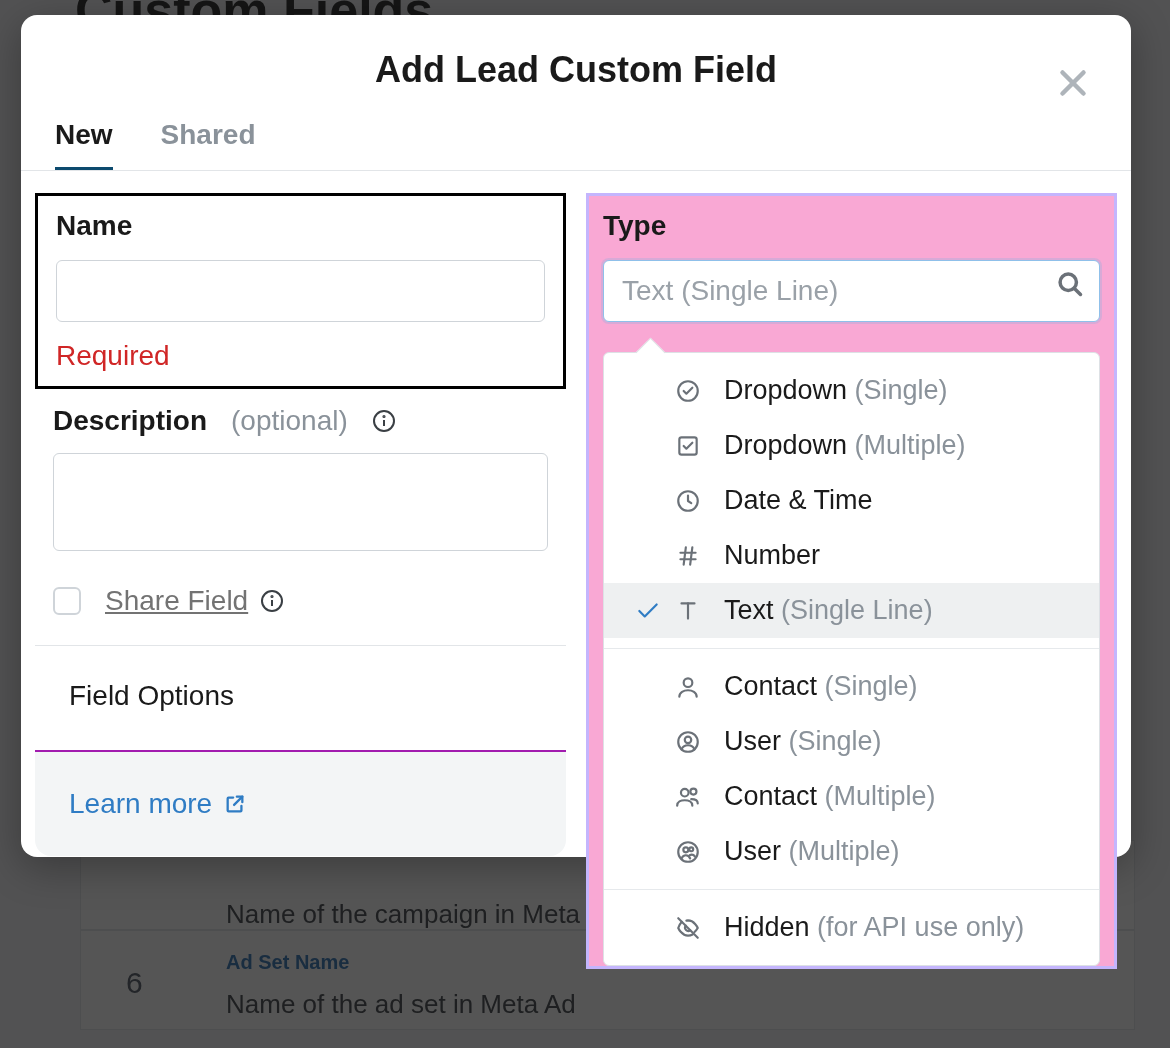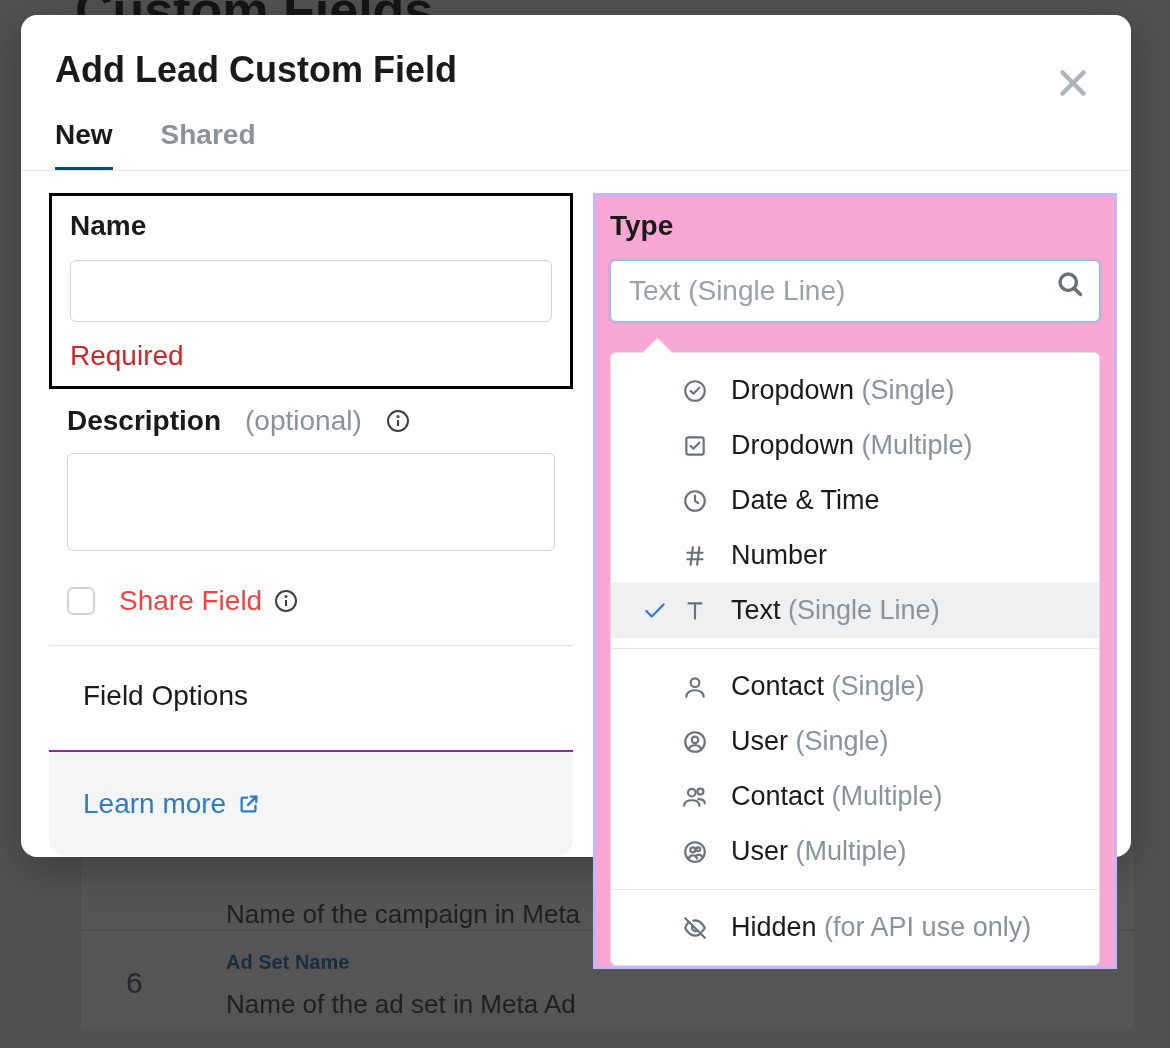--- a/index.html
+++ b/index.html
@@ -69,20 +69,21 @@
       left: 21px;
       width: 1110px;
       height: 842px;
       background: #fff;
       border-radius: 16px;
       box-shadow: 0 10px 40px rgba(0,0,0,0.3);
       overflow: visible;
     }
     .modal-header {
       padding: 34px 34px 0 34px;
+      text-align: center;
     }
     .modal-title {
       font-size: 36px;
       font-weight: 800;
       color: #1a1a1a;
     }
     .close-btn {
       position: absolute;
       top: 50px;
       right: 40px;
@@ -108,21 +109,21 @@
     }
     .tab.active {
       color: #1a1a1a;
       font-weight: 700;
       border-bottom: 3px solid #0c4a6e;
     }
 
     .body-cols {
       display: flex;
       gap: 20px;
-      padding: 22px 14px 0 28px;
+      padding: 22px 14px 0 14px;
     }
     .col {
       flex: 1;
     }
     .section-box {
       border: 3px solid #000;
       padding: 14px 18px 14px 18px;
     }
     .label {
       font-size: 28px;
@@ -186,24 +187,25 @@
     }
     .checkbox {
       width: 28px;
       height: 28px;
       border: 2px solid #cfd4d9;
       border-radius: 6px;
       cursor: pointer;
     }
     .share-label {
       font-size: 28px;
-      color: #ef4444;
+      color: #737373;
       display: flex;
       align-items: center;
       gap: 12px;
+      text-decoration: underline;
     }
 
     .field-options {
       border-top: 1px solid #e2e5e8;
       padding: 34px 34px 38px 34px;
       font-size: 28px;
       color: #1a1a1a;
     }
 
     .footer {

